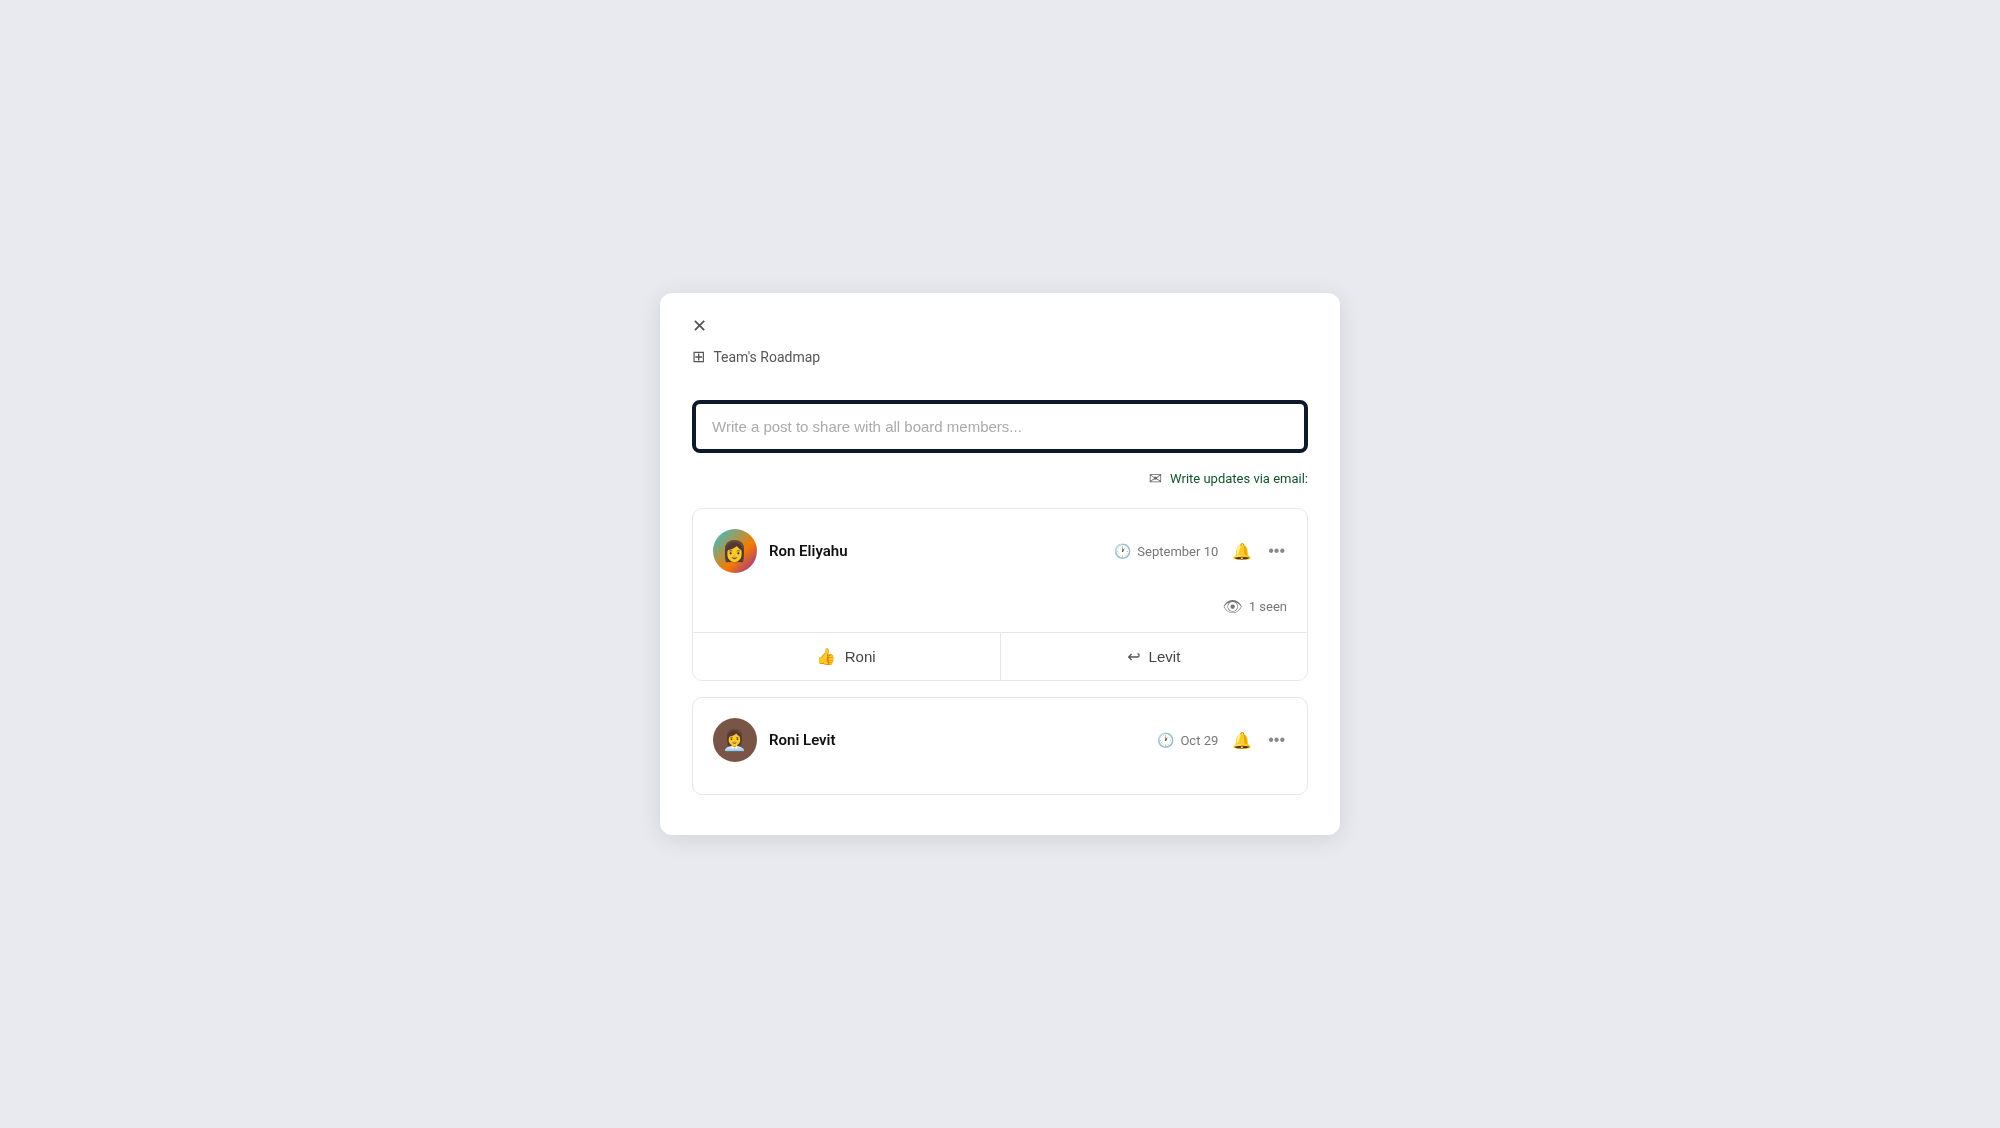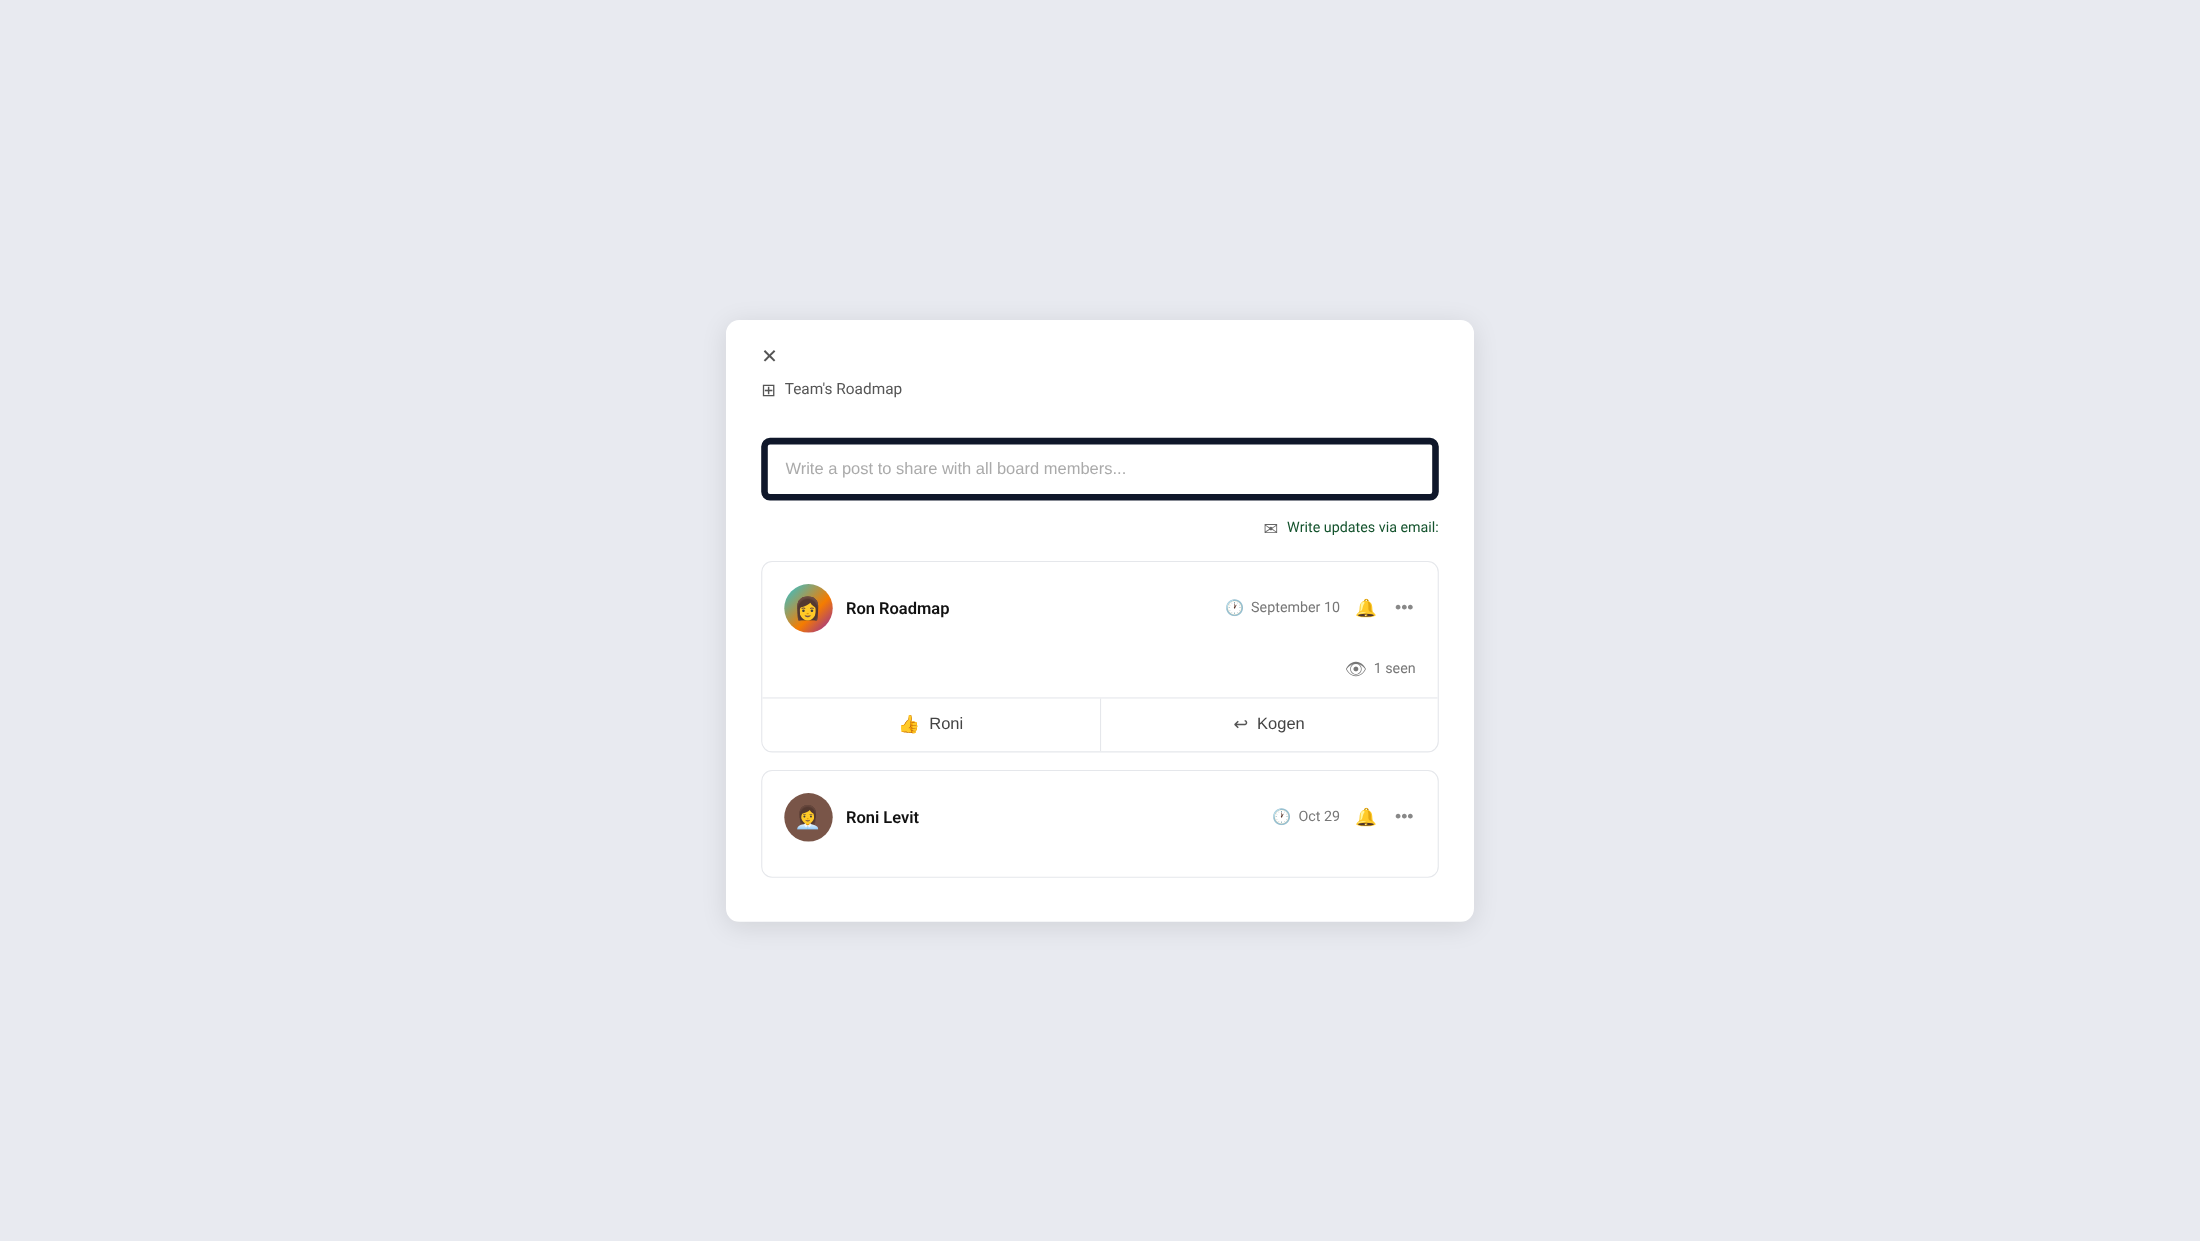--- a/index.html
+++ b/index.html
@@ -79,21 +79,21 @@
       color: #444;
     }
     .modal-body {
       padding: 24px 32px;
     }
     .post-input-wrapper {
       margin-bottom: 16px;
     }
     .post-input {
       width: 100%;
-      border: 6px solid #0f172a;
+      border: 4px solid #0f172a;
       border-radius: 8px;
       padding: 14px 16px;
       font-size: 15px;
       color: #888;
       outline: none;
       background: #fff;
     }
     .post-input::placeholder {
       color: #aaa;
     }
@@ -278,21 +278,21 @@
       <span class="email-update-text">Write updates via email:</span>
     </div>
 
     <div class="post-card">
       <div class="post-card-content">
         <div class="post-meta">
           <div class="post-author">
             <div class="avatar avatar-ron-img">
               <span>👩</span>
             </div>
-            <span class="author-name">Ron Roadmap</span>
+            <span class="author-name">Ron Eliyahu</span>
           </div>
           <div class="post-actions-right">
             <div class="post-date">
               <span class="post-date-icon">🕐</span>
               <span>September 10</span>
             </div>
             <button class="action-icon-btn">
               <span>🔔</span>
             </button>
             <button class="action-icon-btn">
@@ -305,21 +305,21 @@
           <span class="seen-text">1 seen</span>
         </div>
       </div>
       <div class="post-card-footer">
         <button class="footer-btn">
           <span class="footer-icon">👍</span>
           <span>Roni</span>
         </button>
         <button class="footer-btn">
           <span class="footer-icon">↩</span>
-          <span>Kogen</span>
+          <span>Levit</span>
         </button>
       </div>
     </div>
 
     <div class="post-card">
       <div class="second-post-content">
         <div class="post-meta">
           <div class="post-author">
             <div class="avatar avatar-roni-img">
               <span>👩‍💼</span>

